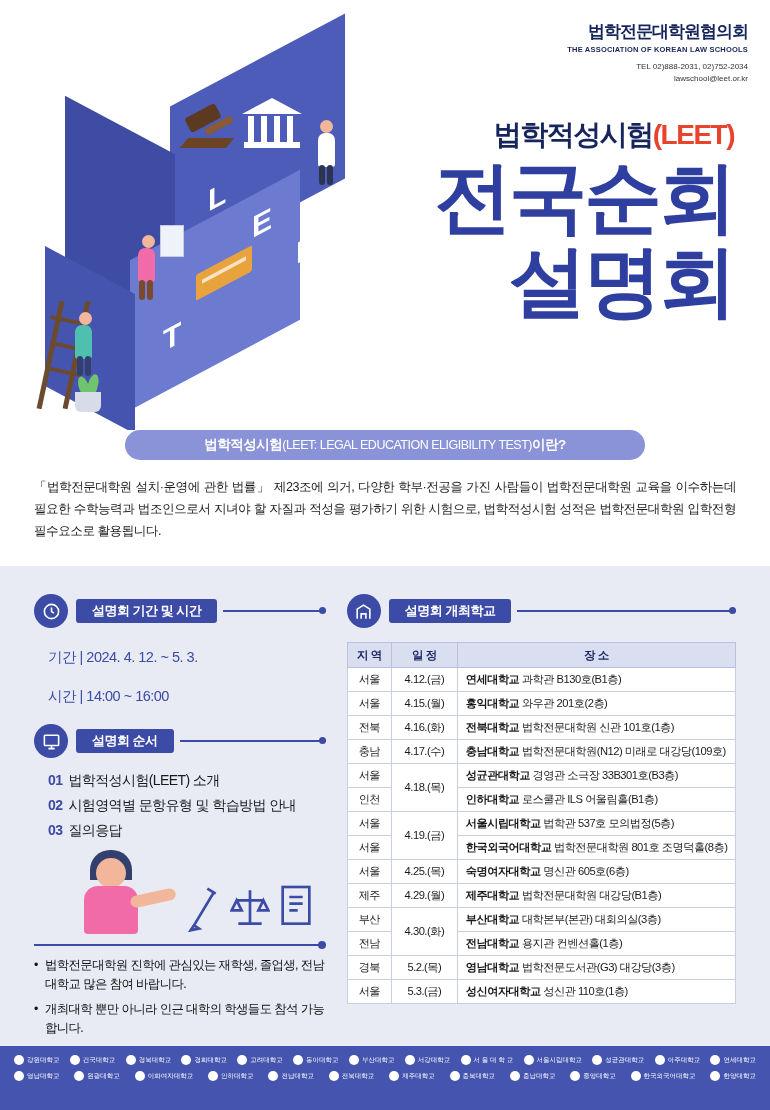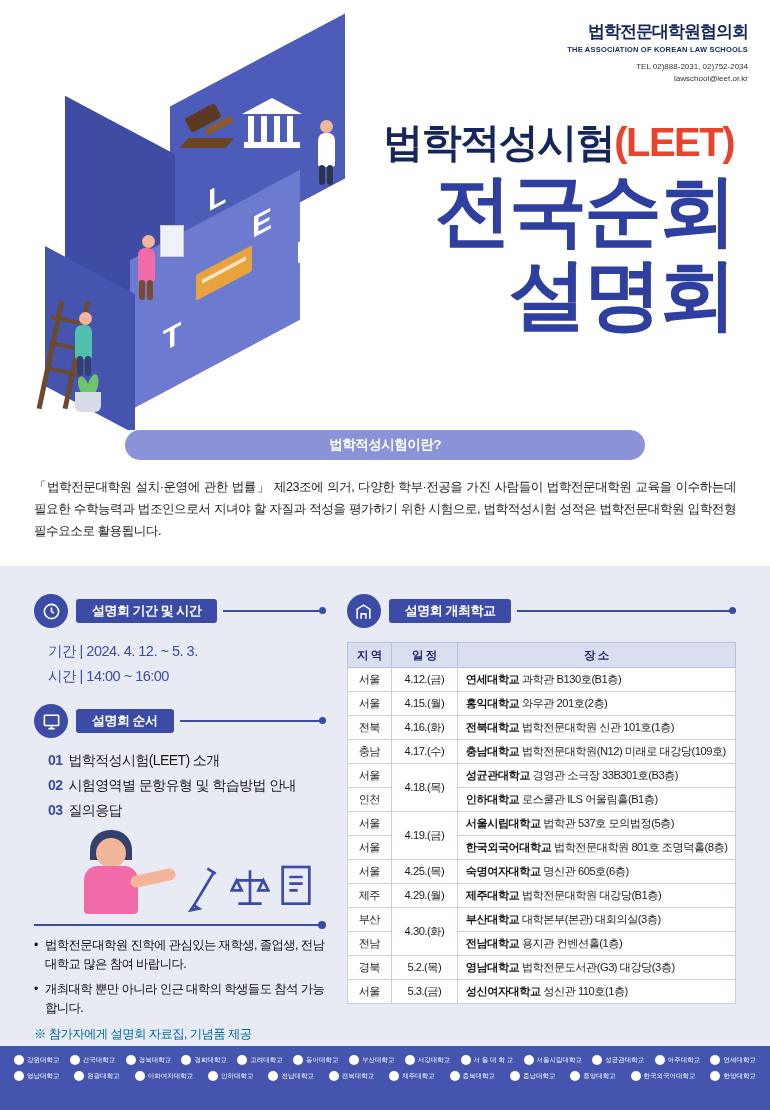--- a/index.html
+++ b/index.html
@@ -129,21 +129,21 @@
     font-size: 7.5px; color: #16255c; letter-spacing: .2px; margin-top: 2px; font-weight: 700;
   }
   .org-logo .tel {
     font-size: 8px; color: #333; margin-top: 7px; line-height: 1.5;
   }
 
   .title-block {
     position: absolute; right: 36px; top: 120px; width: 400px; text-align: right;
   }
   .title-line1 {
-    font-size: 40px; font-weight: 800; color: #16255c; letter-spacing: -1.5px;
+    font-size: 28px; font-weight: 800; color: #16255c; letter-spacing: -1.5px;
     line-height: 1.1;
     text-align: right;
   }
   .title-line1 .leet { color: #e8432c; }
   .title-big {
     font-size: 78px; font-weight: 800; color: #2f3fa0; letter-spacing: -3px;
     line-height: .98; margin-top: 8px;
   }
 
   
@@ -188,20 +188,21 @@
     flex: 1; height: 2px; background: #3c4ba5; margin-left: -2px;
   }
   .sec-tail:after {
     content: ""; display: block; width: 7px; height: 7px; background: #3c4ba5;
     border-radius: 50%; float: right; margin-top: -3px;
   }
 
   .info-line {
     font-size: 14.5px; color: #3c4ba5; margin-left: 14px; margin-bottom: 6px;
     letter-spacing: -.5px;
+    margin-top: 20px;
   }
   .info-line .lbl { font-weight: 400; }
 
   .order-list { margin-left: 14px; margin-top: 4px; }
   .order-item {
     font-size: 14px; color: #1a1a1a; margin-bottom: 7px; letter-spacing: -.6px;
   }
   .order-item .num { color: #3c4ba5; font-weight: 700; margin-right: 6px; }
 
   .illus-row {
@@ -360,20 +361,21 @@
         <span>법학적성시험</span><span class="leet">(LEET)</span>
       </div>
       <div class="title-big">전국순회</div>
       <div class="title-big blue2">설명회</div>
     </div>
   </div>
 
   <div class="intro-band">
     <div class="intro-pill">
       <span>법학적성시험</span>
+        <span class="thin">(LEET: LEGAL EDUCATION ELIGIBILITY TEST)</span>
         <span> 이란?</span>
     </div>
     <div class="intro-text">「법학전문대학원 설치·운영에 관한 법률」 제23조에 의거, 다양한 학부·전공을 가진 사람들이 법학전문대학원 교육을 이수하는데 필요한 수학능력과 법조인으로서 지녀야 할 자질과 적성을 평가하기 위한 시험으로, 법학적성시험 성적은 법학전문대학원 입학전형 필수요소로 활용됩니다.</div>
   </div>
 
   <div class="main-area">
     <div class="cols">
 
       <div class="col-left">
 

